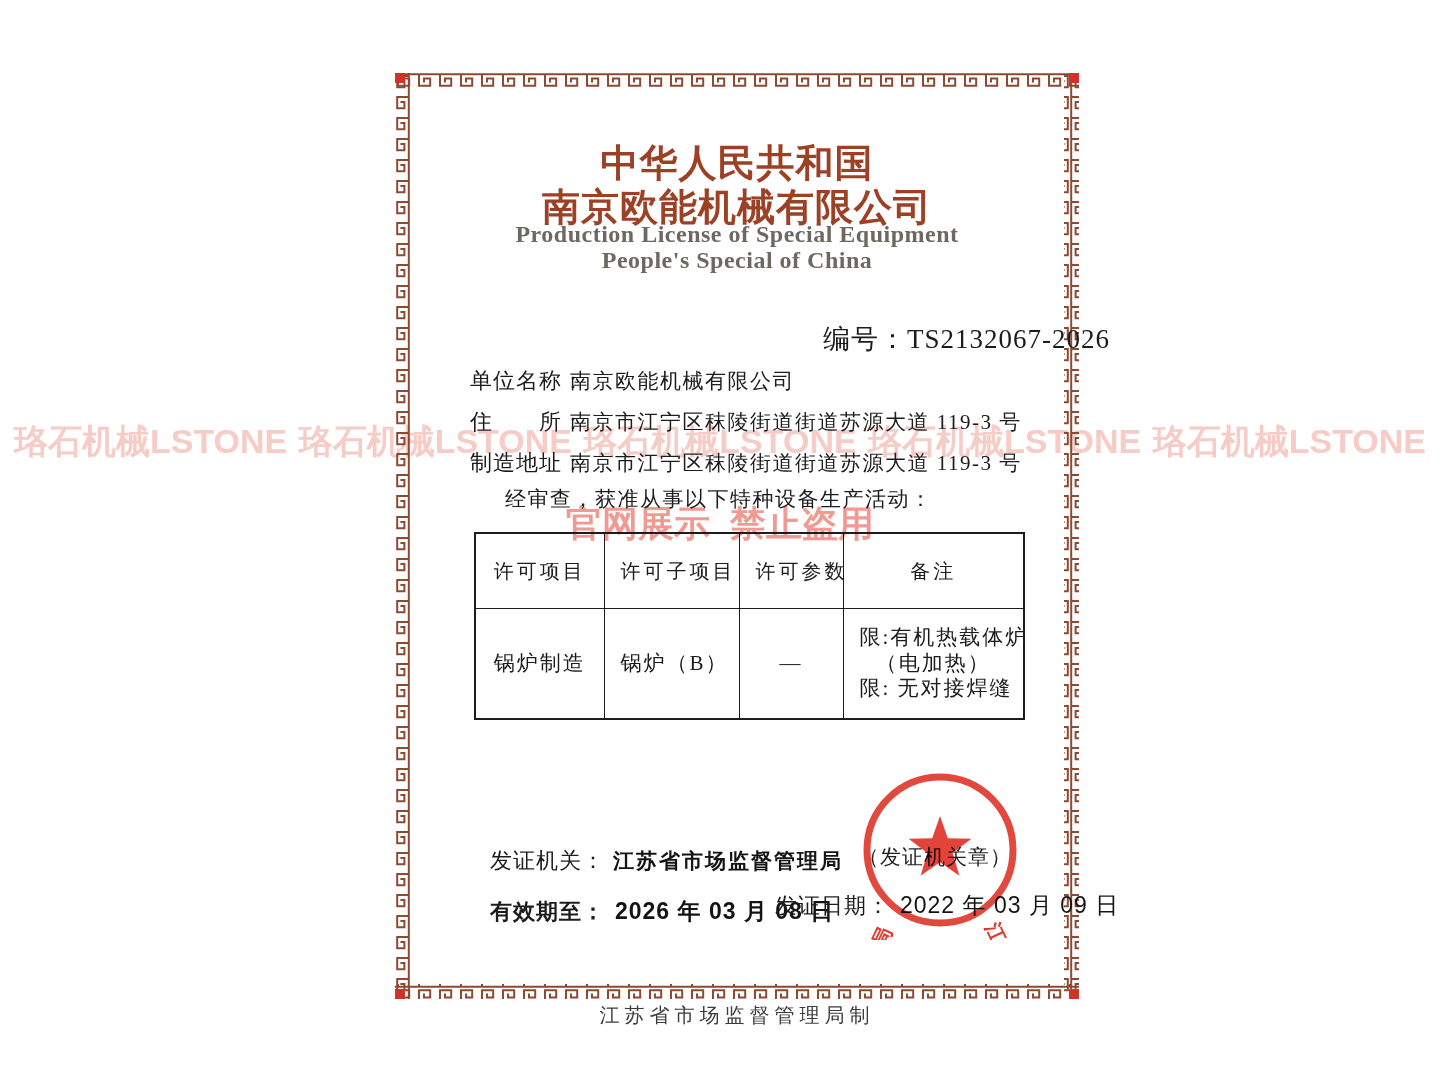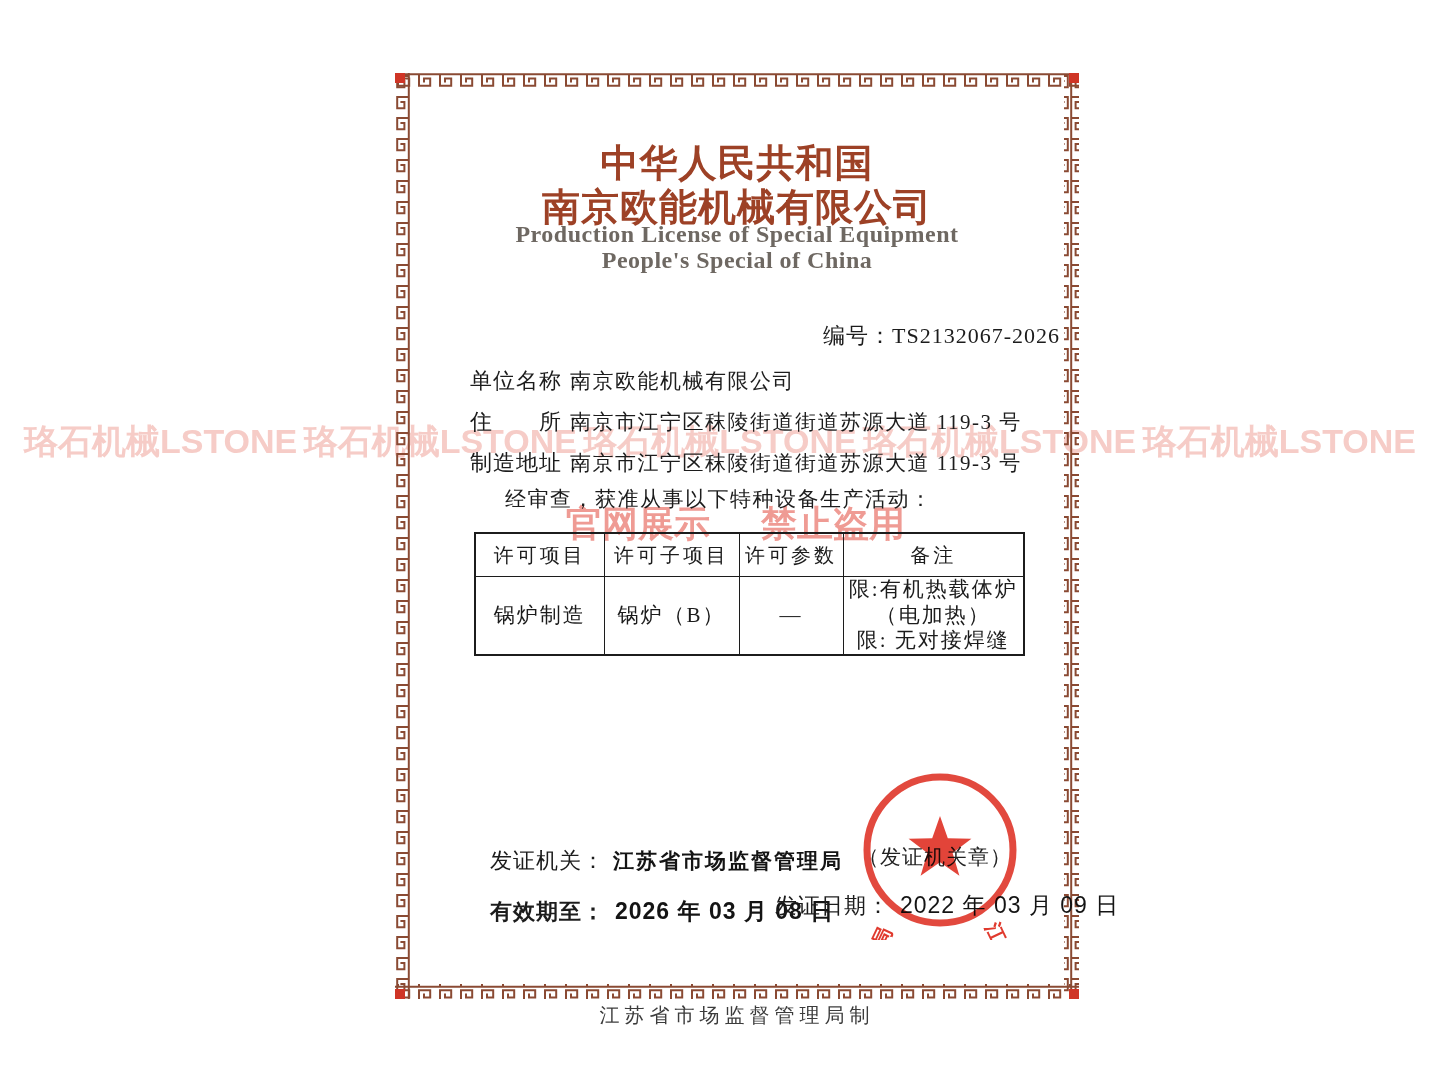--- a/index.html
+++ b/index.html
@@ -2,43 +2,43 @@
 <html><head>
 <meta charset="utf-8">
 <style>
   html,body{margin:0;padding:0;background:#ffffff;}
   .stage{position:relative;width:1440px;height:1080px;background:#ffffff;overflow:hidden;
          font-family:"Liberation Serif",serif;color:#1c1c1c;}
   .abs{position:absolute;z-index:2;white-space:nowrap;}
 
   
   .wm-row{position:absolute;left:0;right:0;top:419px;display:flex;justify-content:space-between;
-          padding:0 24px;z-index:1;}
+          padding:0 14px;z-index:1;}
   .wm{font-family:"Liberation Sans",sans-serif;font-weight:700;font-size:34px;color:#f6ccc7;
       white-space:nowrap;}
   .wm-notice{position:absolute;z-index:1;font-family:"Liberation Sans",sans-serif;font-weight:700;
              font-size:36px;color:#ef9b94;white-space:nowrap;}
 
   
   .title-cn{left:395px;width:684px;text-align:center;font-weight:700;font-size:38px;
             color:#9d4126;letter-spacing:1px;}
   .title-en{left:395px;width:684px;text-align:center;font-weight:700;font-size:24px;
             color:#6e6862;letter-spacing:0.5px;}
 
   
-  .serial{font-size:22px;letter-spacing:1px;}
+  .serial{font-size:27px;letter-spacing:1px;}
   .field-label{display:inline-block;width:100px;font-size:22px;letter-spacing:1px;}
   .field-value{font-size:21px;letter-spacing:1.5px;}
   .statement{font-size:21px;letter-spacing:1.5px;}
 
   
   table.permit{border-collapse:collapse;table-layout:fixed;width:549px;
                border:2.4px solid #1c1c1c;background:transparent;}
   table.permit th,table.permit td{border:1.6px solid #1c1c1c;text-align:center;vertical-align:middle;
-               padding:0;font-weight:normal;}
+               padding:16px;font-weight:normal;}
   table.permit th{height:42px;font-size:20px;letter-spacing:3px;}
   table.permit td{height:73px;font-size:21px;letter-spacing:2px;}
   td.remark{font-size:19px;letter-spacing:0.5px;line-height:1.22;padding:2px 1px;margin-left:40px;}
 
   
   .issue-label{font-size:22px;letter-spacing:1px;}
   .authority{font-family:"Liberation Sans",sans-serif;font-weight:700;font-size:21px;
              letter-spacing:2px;margin-left:8px;color:#141414;}
   .date-val{font-family:"Liberation Sans",sans-serif;font-size:23px;letter-spacing:1px;
             margin-left:10px;color:#141414;}
@@ -53,21 +53,21 @@
 <div class="stage">
 
   <div class="wm-row">
     <span class="wm">珞石机械LSTONE</span>
     <span class="wm">珞石机械LSTONE</span>
     <span class="wm">珞石机械LSTONE</span>
     <span class="wm">珞石机械LSTONE</span>
     <span class="wm">珞石机械LSTONE</span>
   </div>
   <span class="wm-notice" style="left:566px;top:500px;">官网展示</span>
-  <span class="wm-notice" style="left:761px;top:500px;">禁止盗用</span>
+  <span class="wm-notice" style="left:730px;top:500px;">禁止盗用</span>
 
   <svg class="abs" style="left:395px;top:73px;z-index:2;" width="684" height="926" viewBox="0 0 684 926">
     <defs>
       <pattern id="mTop" width="21" height="15" patternUnits="userSpaceOnUse">
         <path d="M0 1.2 H21 M3 1.2 V12.8 H14.2 V5.6 H8 V9.6" fill="none" stroke="#8a4a33" stroke-width="2"></path>
       </pattern>
       <pattern id="mBot" width="21" height="15" patternUnits="userSpaceOnUse">
         <path d="M0 13.8 H21 M3 13.8 V2.2 H14.2 V9.4 H8 V5.4" fill="none" stroke="#8a4a33" stroke-width="2"></path>
       </pattern>
       <pattern id="mLeft" width="15" height="21" patternUnits="userSpaceOnUse">

